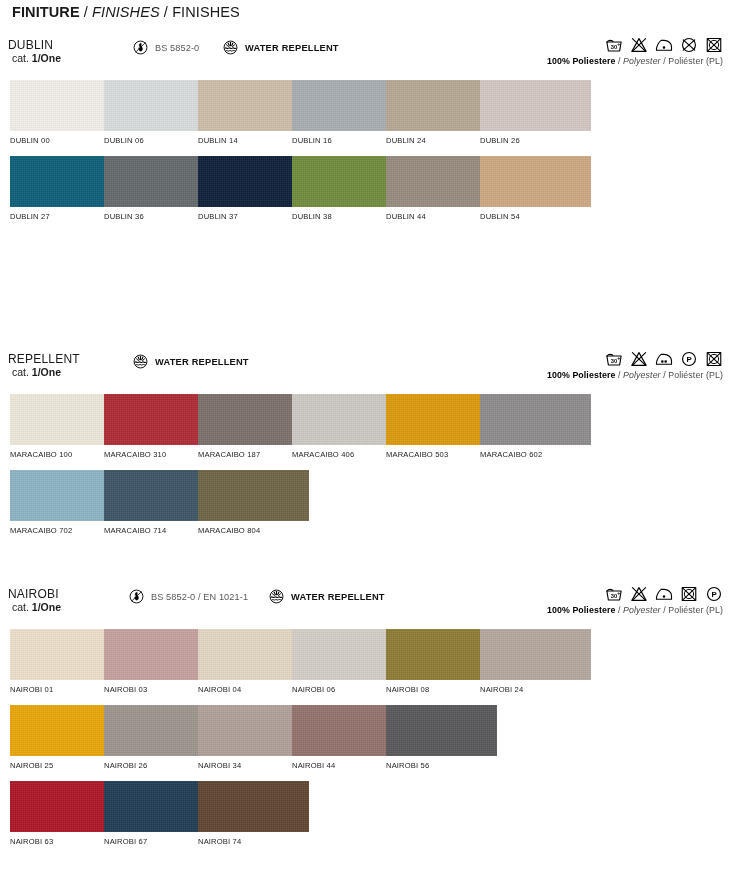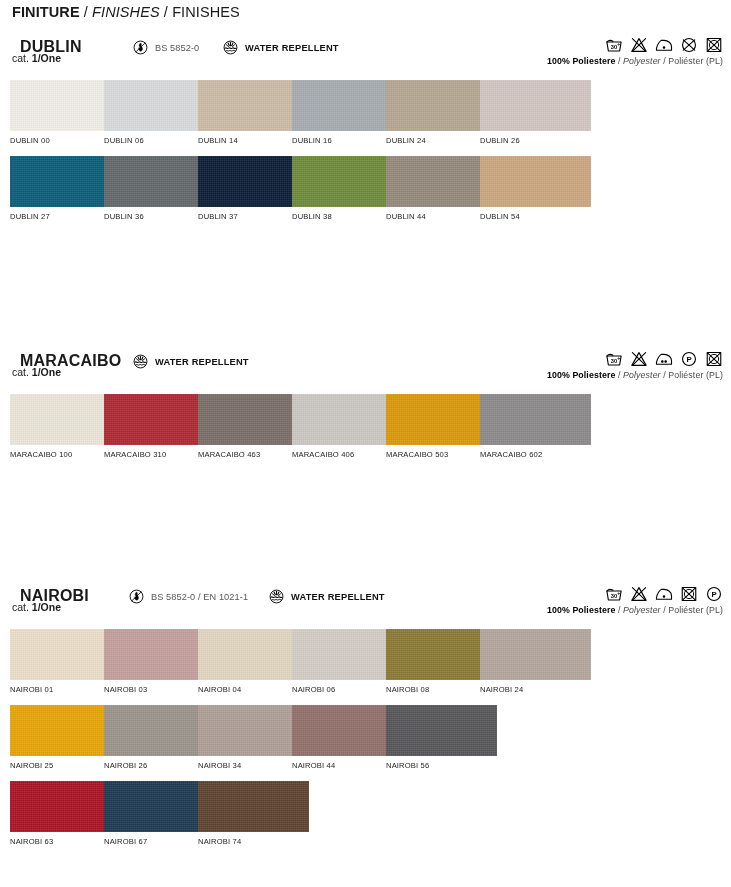--- a/index.html
+++ b/index.html
@@ -30,24 +30,24 @@
   .page-title .t-reg    { font-weight: normal; }
   .page-title .t-sep    { font-weight: normal; }
 
   
   .section { position: absolute; left: 0; width: 731px; }
 
   .sec-head { position: relative; height: 42px; }
 
   .fam-name {
     position: absolute;
-    left: 20px;
+    left: 8px;
     top: 0px;
-    font-size: 16px;
-    font-weight: bold;
+    font-size: 12px;
+    font-weight: normal;
     letter-spacing: .2px;
   }
   .fam-cat {
     position: absolute;
     left: 12px;
     top: 14px;
     font-size: 10.5px;
     font-weight: normal;
   }
   .fam-cat b { font-weight: bold; }
@@ -287,21 +287,21 @@
             <div class="swatch" style="background: rgb(205, 168, 129);">
               <div class="weave" style="background-image: repeating-linear-gradient(0deg, rgba(255, 255, 255, 0.1) 0px, rgba(255, 255, 255, 0.1) 1px, rgba(0, 0, 0, 0.06) 1px, rgba(0, 0, 0, 0.06) 2px), repeating-linear-gradient(90deg, rgba(255, 255, 255, 0.08) 0px, rgba(255, 255, 255, 0.08) 1px, rgba(0, 0, 0, 0.05) 1px, rgba(0, 0, 0, 0.05) 2px);"></div>
             </div>
             <div class="sw-label">DUBLIN 54</div>
           </div>
         </div>
       </div>
     </div>
     <div class="section" style="top: 352px;">
       <div class="sec-head">
-        <div class="fam-name">MARACAIBO</div>
+        <div class="fam-name">REPELLENT</div>
         <div class="fam-cat"><span>cat. </span><b>1/One</b></div>
         <div class="cert-group" style="left: 132px;">
           <span>
             <svg width="17" height="17" viewBox="0 0 24 24" class="icn">
               <circle cx="12" cy="12" r="9.1" fill="none" stroke="#000" stroke-width="1.3"></circle>
               <path d="M12 4.6 L12 9.4" fill="none" stroke="#000" stroke-width="1.5" stroke-linejoin="round" stroke-linecap="round"></path>
               <path d="M8.6 5.6 L10.3 9.6" fill="none" stroke="#000" stroke-width="1.5" stroke-linejoin="round" stroke-linecap="round"></path>
               <path d="M15.4 5.6 L13.7 9.6" fill="none" stroke="#000" stroke-width="1.5" stroke-linejoin="round" stroke-linecap="round"></path>
               <path d="M6.3 8.2 L9.2 10.8" fill="none" stroke="#000" stroke-width="1.4" stroke-linejoin="round" stroke-linecap="round"></path>
               <path d="M17.7 8.2 L14.8 10.8" fill="none" stroke="#000" stroke-width="1.4" stroke-linejoin="round" stroke-linecap="round"></path>
@@ -364,39 +364,59 @@
           <div class="cell">
             <div class="swatch" style="background: rgb(173, 42, 51);">
               <div class="weave" style="background-image: repeating-linear-gradient(0deg, rgba(255, 255, 255, 0.1) 0px, rgba(255, 255, 255, 0.1) 1px, rgba(0, 0, 0, 0.06) 1px, rgba(0, 0, 0, 0.06) 2px), repeating-linear-gradient(90deg, rgba(255, 255, 255, 0.08) 0px, rgba(255, 255, 255, 0.08) 1px, rgba(0, 0, 0, 0.05) 1px, rgba(0, 0, 0, 0.05) 2px);"></div>
             </div>
             <div class="sw-label">MARACAIBO 310</div>
           </div>
           <div class="cell">
             <div class="swatch" style="background: rgb(124, 111, 106);">
               <div class="weave" style="background-image: repeating-linear-gradient(0deg, rgba(255, 255, 255, 0.1) 0px, rgba(255, 255, 255, 0.1) 1px, rgba(0, 0, 0, 0.06) 1px, rgba(0, 0, 0, 0.06) 2px), repeating-linear-gradient(90deg, rgba(255, 255, 255, 0.08) 0px, rgba(255, 255, 255, 0.08) 1px, rgba(0, 0, 0, 0.05) 1px, rgba(0, 0, 0, 0.05) 2px);"></div>
             </div>
-            <div class="sw-label">MARACAIBO 463</div>
+            <div class="sw-label">MARACAIBO 187</div>
           </div>
           <div class="cell">
             <div class="swatch" style="background: rgb(205, 201, 196);">
               <div class="weave" style="background-image: repeating-linear-gradient(0deg, rgba(255, 255, 255, 0.1) 0px, rgba(255, 255, 255, 0.1) 1px, rgba(0, 0, 0, 0.06) 1px, rgba(0, 0, 0, 0.06) 2px), repeating-linear-gradient(90deg, rgba(255, 255, 255, 0.08) 0px, rgba(255, 255, 255, 0.08) 1px, rgba(0, 0, 0, 0.05) 1px, rgba(0, 0, 0, 0.05) 2px);"></div>
             </div>
             <div class="sw-label">MARACAIBO 406</div>
           </div>
           <div class="cell">
             <div class="swatch" style="background: rgb(220, 154, 12);">
               <div class="weave" style="background-image: repeating-linear-gradient(0deg, rgba(255, 255, 255, 0.1) 0px, rgba(255, 255, 255, 0.1) 1px, rgba(0, 0, 0, 0.06) 1px, rgba(0, 0, 0, 0.06) 2px), repeating-linear-gradient(90deg, rgba(255, 255, 255, 0.08) 0px, rgba(255, 255, 255, 0.08) 1px, rgba(0, 0, 0, 0.05) 1px, rgba(0, 0, 0, 0.05) 2px);"></div>
             </div>
             <div class="sw-label">MARACAIBO 503</div>
           </div>
           <div class="cell">
             <div class="swatch" style="background: rgb(141, 139, 140);">
               <div class="weave" style="background-image: repeating-linear-gradient(0deg, rgba(255, 255, 255, 0.1) 0px, rgba(255, 255, 255, 0.1) 1px, rgba(0, 0, 0, 0.06) 1px, rgba(0, 0, 0, 0.06) 2px), repeating-linear-gradient(90deg, rgba(255, 255, 255, 0.08) 0px, rgba(255, 255, 255, 0.08) 1px, rgba(0, 0, 0, 0.05) 1px, rgba(0, 0, 0, 0.05) 2px);"></div>
             </div>
             <div class="sw-label">MARACAIBO 602</div>
+          </div>
+        </div>
+        <div class="row">
+          <div class="cell">
+            <div class="swatch" style="background: rgb(140, 180, 196);">
+              <div class="weave" style="background-image: repeating-linear-gradient(0deg, rgba(255, 255, 255, 0.1) 0px, rgba(255, 255, 255, 0.1) 1px, rgba(0, 0, 0, 0.06) 1px, rgba(0, 0, 0, 0.06) 2px), repeating-linear-gradient(90deg, rgba(255, 255, 255, 0.08) 0px, rgba(255, 255, 255, 0.08) 1px, rgba(0, 0, 0, 0.05) 1px, rgba(0, 0, 0, 0.05) 2px);"></div>
+            </div>
+            <div class="sw-label">MARACAIBO 702</div>
+          </div>
+          <div class="cell">
+            <div class="swatch" style="background: rgb(60, 84, 102);">
+              <div class="weave" style="background-image: repeating-linear-gradient(0deg, rgba(255, 255, 255, 0.1) 0px, rgba(255, 255, 255, 0.1) 1px, rgba(0, 0, 0, 0.06) 1px, rgba(0, 0, 0, 0.06) 2px), repeating-linear-gradient(90deg, rgba(255, 255, 255, 0.08) 0px, rgba(255, 255, 255, 0.08) 1px, rgba(0, 0, 0, 0.05) 1px, rgba(0, 0, 0, 0.05) 2px);"></div>
+            </div>
+            <div class="sw-label">MARACAIBO 714</div>
+          </div>
+          <div class="cell">
+            <div class="swatch" style="background: rgb(110, 100, 70);">
+              <div class="weave" style="background-image: repeating-linear-gradient(0deg, rgba(255, 255, 255, 0.1) 0px, rgba(255, 255, 255, 0.1) 1px, rgba(0, 0, 0, 0.06) 1px, rgba(0, 0, 0, 0.06) 2px), repeating-linear-gradient(90deg, rgba(255, 255, 255, 0.08) 0px, rgba(255, 255, 255, 0.08) 1px, rgba(0, 0, 0, 0.05) 1px, rgba(0, 0, 0, 0.05) 2px);"></div>
+            </div>
+            <div class="sw-label">MARACAIBO 804</div>
           </div>
         </div>
       </div>
     </div>
     <div class="section" style="top: 587px;">
       <div class="sec-head">
         <div class="fam-name">NAIROBI</div>
         <div class="fam-cat"><span>cat. </span><b>1/One</b></div>
         <div class="cert-group" style="left: 128px;">
           <span>

